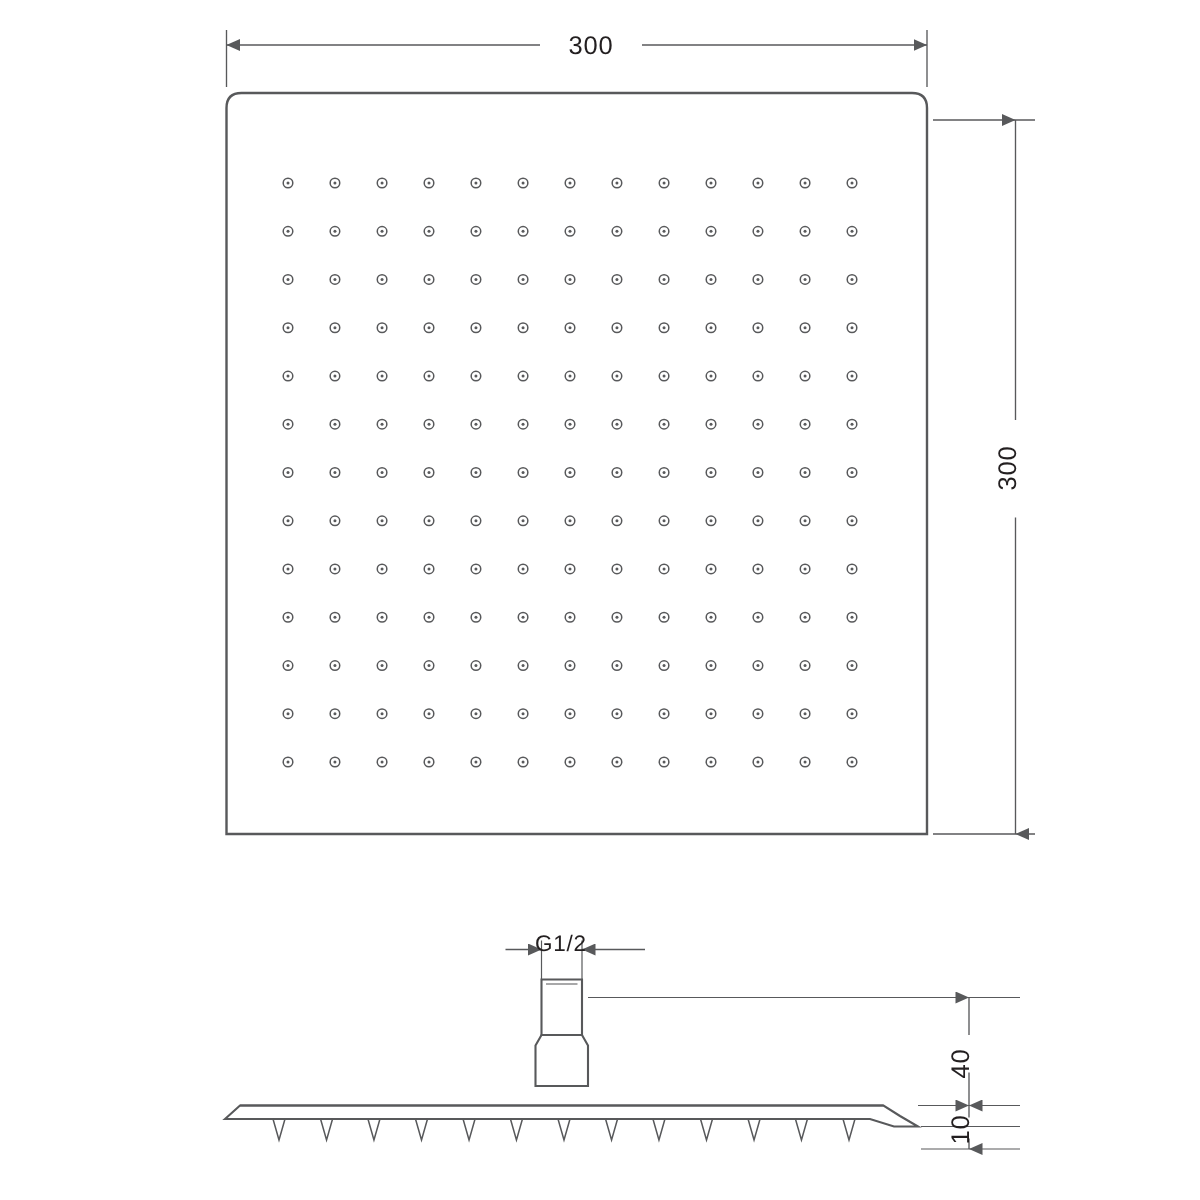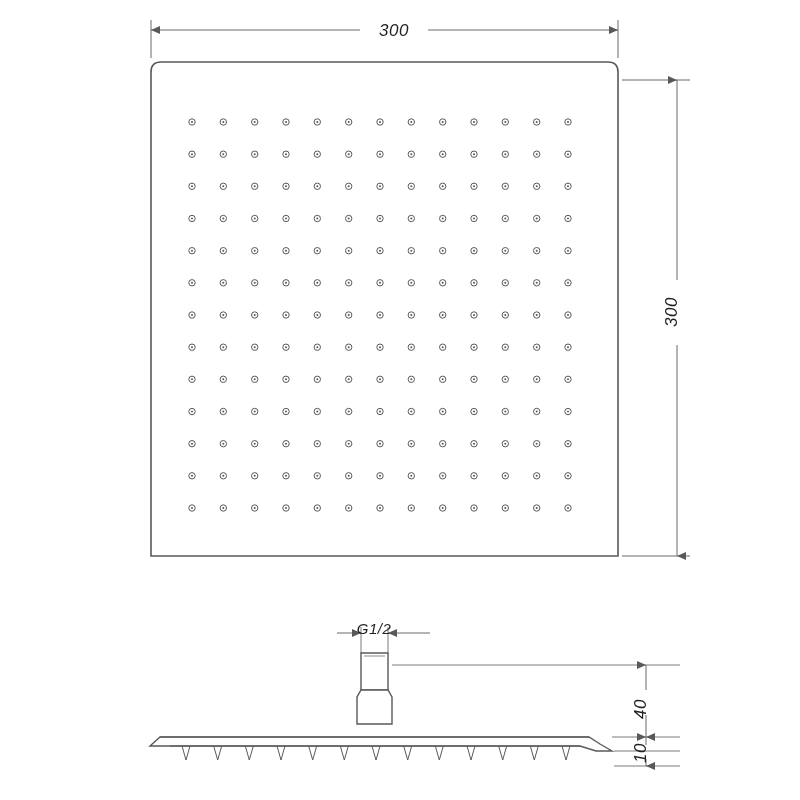--- a/index.html
+++ b/index.html
@@ -11,21 +11,20 @@
     width: 800px;
     height: 800px;
     font-family: "Liberation Sans", sans-serif;
     color: #231f20;
     overflow: hidden;
   }
   #stage {
     position: relative;
     width: 800px;
     height: 800px;
-    font-style: italic;
   }
   svg#drawing {
     position: absolute;
     left: 0;
     top: 0;
     width: 800px;
     height: 800px;
   }
   .dim-text {
     font-family: "Liberation Sans", sans-serif;

